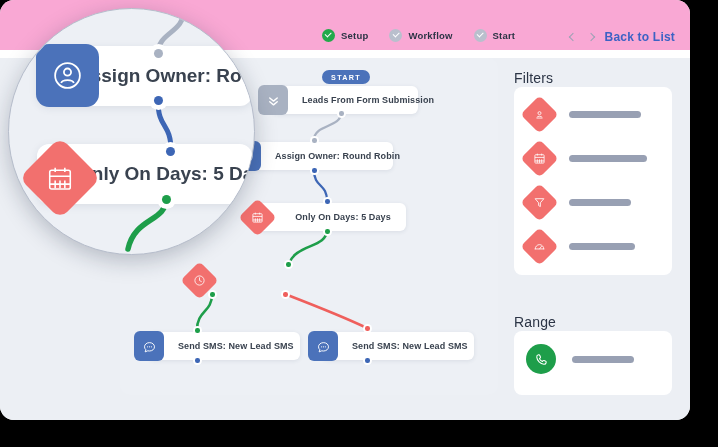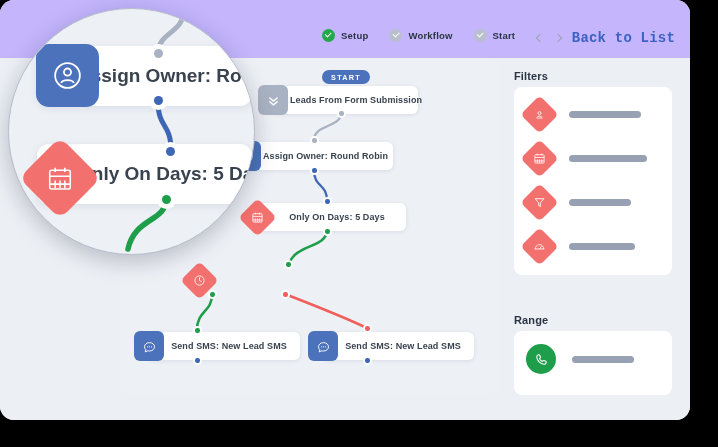--- a/index.html
+++ b/index.html
@@ -2,70 +2,70 @@
 <html><head>
 <meta charset="utf-8">
 <style>
   html,body{margin:0;padding:0;background:#000;}
   body{width:718px;height:447px;overflow:hidden;font-family:"Liberation Sans",sans-serif;}
 
   #app{position:absolute;left:0;top:0;width:690px;height:420px;
        background:#ffffff;border-radius:14px;overflow:hidden;}
 
   
-  .header{position:absolute;left:0;top:0;width:690px;height:58px;background:#c4b5fd;}
+  .header{position:absolute;left:0;top:0;width:690px;height:50px;background:#f9a8d4;}
   .steps{position:absolute;left:322px;top:29px;display:flex;align-items:center;gap:21px;}
   .step{display:flex;align-items:center;gap:6px;}
   .step .chk{width:13px;height:13px;border-radius:50%;position:relative;flex:none;}
   .step .chk::after{content:"";position:absolute;left:3.3px;top:3.4px;width:5px;height:2.6px;
      border-left:1.6px solid #fff;border-bottom:1.6px solid #fff;transform:rotate(-45deg);}
   .step.done .chk{background:#23a94a;}
   .step.idle .chk{background:#b9bfcd;}
   .step .lbl{font-size:9.5px;font-weight:bold;color:#2b3445;letter-spacing:.2px;white-space:nowrap;}
 
   .navright{position:absolute;right:15px;top:30px;display:flex;align-items:center;gap:9px;}
   .chev{width:9px;height:9px;position:relative;cursor:pointer;}
   .chev::after{content:"";position:absolute;left:1px;top:1.5px;width:5px;height:5px;
      border-top:1.3px solid #9aa2b4;border-right:1.3px solid #9aa2b4;}
   .chev.l::after{transform:rotate(-135deg);}
   .chev.r::after{transform:rotate(45deg);}
-  .backlist{font-size:14px;font-weight:bold;color:#3c62c4;letter-spacing:.2px;white-space:nowrap;cursor:pointer;font-family:Liberation Mono, monospace;}
+  .backlist{font-size:12px;font-weight:bold;color:#3c62c4;letter-spacing:.2px;white-space:nowrap;cursor:pointer;}
 
   
   .bodyarea{position:absolute;left:0;top:58px;width:690px;height:362px;background:#eceff4;}
 
   
   .canvas{position:absolute;left:120px;top:0px;width:378px;height:337px;
           background:#edf0f5;border-radius:10px;}
 
   .startbadge{position:absolute;left:202px;top:12px;width:48px;height:14px;border-radius:7px;
      background:#4b72ba;color:#fff;font-size:7.2px;font-weight:bold;letter-spacing:1.3px;
      display:flex;align-items:center;justify-content:center;}
 
   
   .node{position:absolute;height:28px;background:#fff;border-radius:6px;
         box-shadow:0 1px 4px rgba(40,55,85,.10);display:flex;align-items:center;}
   .node .ntxt{font-size:9px;font-weight:bold;color:#39424f;letter-spacing:.1px;white-space:nowrap;
-        text-align:center;width:100%;padding-left:18px;padding-right:8px;box-sizing:border-box;}
+        text-align:center;width:100%;padding-left:30px;padding-right:8px;box-sizing:border-box;}
 
   .sq{position:absolute;width:30px;height:30px;border-radius:6px;display:flex;
       align-items:center;justify-content:center;}
   .sq.blue{background:#4b72ba;}
   .sq.gray{background:#a9b2c2;}
 
   .dia{position:absolute;width:27px;height:27px;background:#f2706e;border-radius:5px;
        transform:rotate(45deg);display:flex;align-items:center;justify-content:center;}
   .dia > svg{transform:rotate(-45deg);}
 
   .dot{position:absolute;width:9px;height:9px;border-radius:50%;background:#fff;
        display:flex;align-items:center;justify-content:center;}
   .dot i{width:4.4px;height:4.4px;border-radius:50%;display:block;}
 
   
-  .panel-title{position:absolute;font-size:11px;font-weight:bold;color:#2b3445;letter-spacing:.15px;}
+  .panel-title{position:absolute;font-size:14px;font-weight:normal;color:#2b3445;letter-spacing:.15px;}
   .panel{position:absolute;background:#fff;border-radius:8px;}
   .prow{position:absolute;display:flex;align-items:center;}
   .bar{height:7px;border-radius:4px;background:#98a0b3;}
   .circ{width:30px;height:30px;border-radius:50%;background:#1e9e4a;display:flex;align-items:center;justify-content:center;}
 
   
   .mag{position:absolute;left:8px;top:8px;width:245px;height:245px;border-radius:50%;
        background:#edf0f5;border:1px solid #b6bdcb;overflow:hidden;
        box-shadow:0 6px 22px rgba(20,30,55,.25);}
   .magin{position:absolute;left:0;top:0;width:245px;height:245px;}

